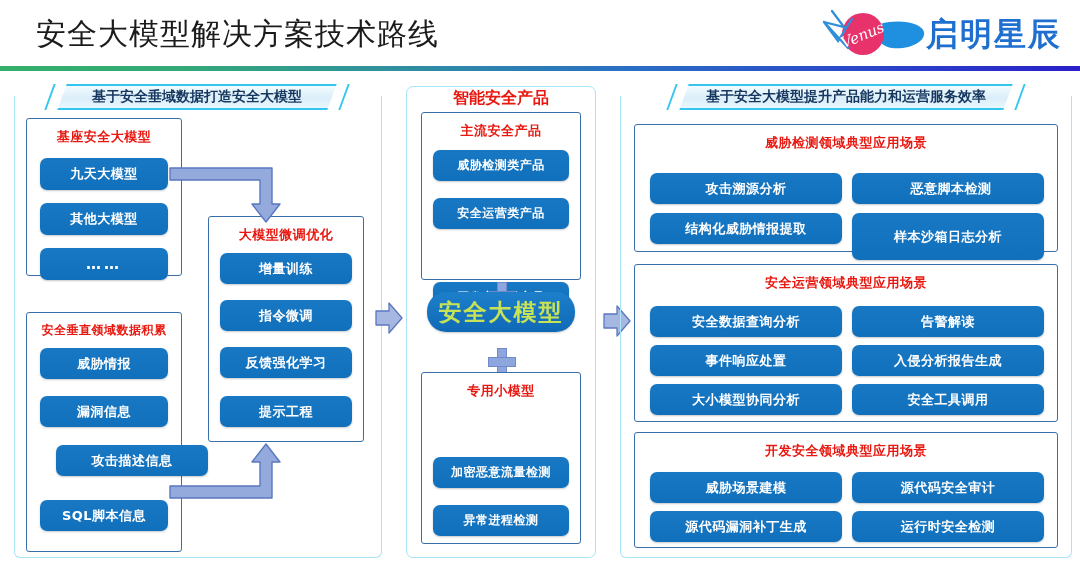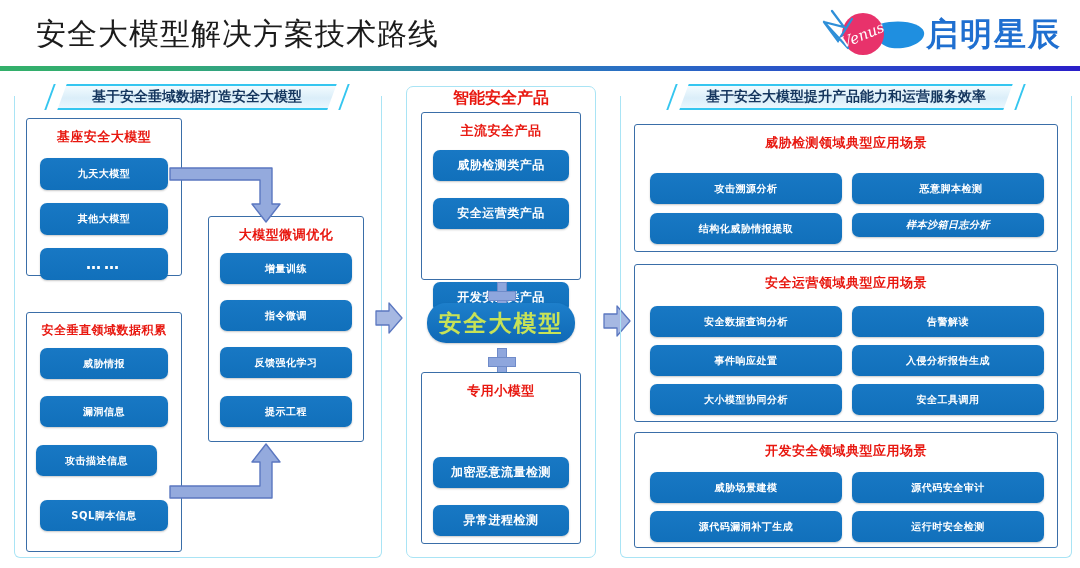--- a/index.html
+++ b/index.html
@@ -73,21 +73,21 @@
     text-align:center; color:#e8170f; font-weight:700; font-size:13px;
     margin-top:9px; letter-spacing:.5px; white-space:nowrap;
   }
   .gbox-title.sm{ font-size:12px; }
 
   
   .pill{
     position:absolute; display:flex; align-items:center; justify-content:center;
     background: linear-gradient(to bottom,#1878c4 0%,#1170bb 100%);
     border-radius:7px; color:#ffffff; font-weight:700;
-    font-size:10px; letter-spacing:.5px; white-space:nowrap;
+    font-size:13px; letter-spacing:.5px; white-space:nowrap;
     box-shadow: 0 1px 2px rgba(0,0,0,.22);
   }
   .pill.hero{
     font-size:23px; color:#c7e257; letter-spacing:2px; border-radius:9px;
     background: linear-gradient(to bottom,#1d7fcb 0%,#0f69b6 100%);
   }
   .pill.sm{ font-size:12px; }
 
   
   .dots{ letter-spacing:3px; font-size:15px; }
@@ -140,21 +140,21 @@
   </div>
   <div class="pill" style="left:40px; top:158px; width:128px; height:32px;">九天大模型</div>
   <div class="pill" style="left:40px; top:203px; width:128px; height:32px;">其他大模型</div>
   <div class="pill dots" style="left:40px; top:248px; width:128px; height:32px;">……</div>
 
   <div class="gbox" style="left:26px; top:312px; width:156px; height:240px;">
     <div class="gbox-title sm">安全垂直领域数据积累</div>
   </div>
   <div class="pill" style="left:40px; top:348px; width:128px; height:31px;">威胁情报</div>
   <div class="pill" style="left:40px; top:396px; width:128px; height:31px;">漏洞信息</div>
-  <div class="pill" style="left:36px; top:445px; width:121px; height:31px;">攻击描述信息</div>
+  <div class="pill" style="left:56px; top:445px; width:152px; height:31px;">攻击描述信息</div>
   <div class="pill" style="left:40px; top:500px; width:128px; height:31px;">SQL脚本信息</div>
 
   <div class="gbox" style="left:208px; top:216px; width:156px; height:226px;">
     <div class="gbox-title">大模型微调优化</div>
   </div>
   <div class="pill" style="left:220px; top:253px; width:132px; height:31px;">增量训练</div>
   <div class="pill" style="left:220px; top:300px; width:132px; height:31px;">指令微调</div>
   <div class="pill" style="left:220px; top:347px; width:132px; height:31px;">反馈强化学习</div>
   <div class="pill" style="left:220px; top:396px; width:132px; height:31px;">提示工程</div>
 
@@ -176,21 +176,21 @@
 
   <div class="gbox" style="left:421px; top:112px; width:160px; height:168px;">
     <div class="gbox-title">主流安全产品</div>
   </div>
   <div class="pill sm" style="left:433px; top:150px; width:136px; height:31px;">威胁检测类产品</div>
   <div class="pill sm" style="left:433px; top:198px; width:136px; height:31px;">安全运营类产品</div>
   <div class="pill sm" style="left:433px; top:246px; width:136px; height:31px;margin-top:36px;">开发安全类产品</div>
 
   <div class="plus" style="left:488px; top:282px;"></div>
 
-  <div class="pill hero" style="left:427px; top:303px; width:148px; height:40px;border-radius:19px;">安全大模型</div>
+  <div class="pill hero" style="left:427px; top:292px; width:148px; height:40px;border-radius:19px;">安全大模型</div>
 
   <div class="plus" style="left:488px; top:348px;"></div>
 
   <div class="gbox" style="left:421px; top:372px; width:160px; height:172px;">
     <div class="gbox-title">专用小模型</div>
   </div>
   <div class="pill sm" style="left:433px; top:457px; width:136px; height:31px;">加密恶意流量检测</div>
   <div class="pill sm" style="left:433px; top:505px; width:136px; height:31px;">异常进程检测</div>
 
   <svg class="fat-arrow" style="left:602px; top:303px; width:30px; height:36px;" viewBox="0 0 30 36">
@@ -202,21 +202,21 @@
   <div class="banner" style="left:684px; top:84px; width:324px;">
     <span>基于安全大模型提升产品能力和运营服务效率</span>
   </div>
 
   <div class="gbox" style="left:634px; top:124px; width:424px; height:128px;">
     <div class="gbox-title">威胁检测领域典型应用场景</div>
   </div>
   <div class="pill" style="left:650px; top:173px; width:192px; height:31px;">攻击溯源分析</div>
   <div class="pill" style="left:852px; top:173px; width:192px; height:31px;padding-left:6px;">恶意脚本检测</div>
   <div class="pill" style="left:650px; top:213px; width:192px; height:31px;">结构化威胁情报提取</div>
-  <div class="pill" style="left:852px; top:213px; width:192px; height:24px;font-style:italic;">样本沙箱日志分析</div>
+  <div class="pill" style="left:852px; top:213px; width:192px; height:47px;">样本沙箱日志分析</div>
 
   <div class="gbox" style="left:634px; top:264px; width:424px; height:158px;">
     <div class="gbox-title">安全运营领域典型应用场景</div>
   </div>
   <div class="pill" style="left:650px; top:306px; width:192px; height:31px;">安全数据查询分析</div>
   <div class="pill" style="left:852px; top:306px; width:192px; height:31px;">告警解读</div>
   <div class="pill" style="left:650px; top:345px; width:192px; height:31px;">事件响应处置</div>
   <div class="pill" style="left:852px; top:345px; width:192px; height:31px;">入侵分析报告生成</div>
   <div class="pill" style="left:650px; top:384px; width:192px; height:31px;">大小模型协同分析</div>
   <div class="pill" style="left:852px; top:384px; width:192px; height:31px;">安全工具调用</div>

